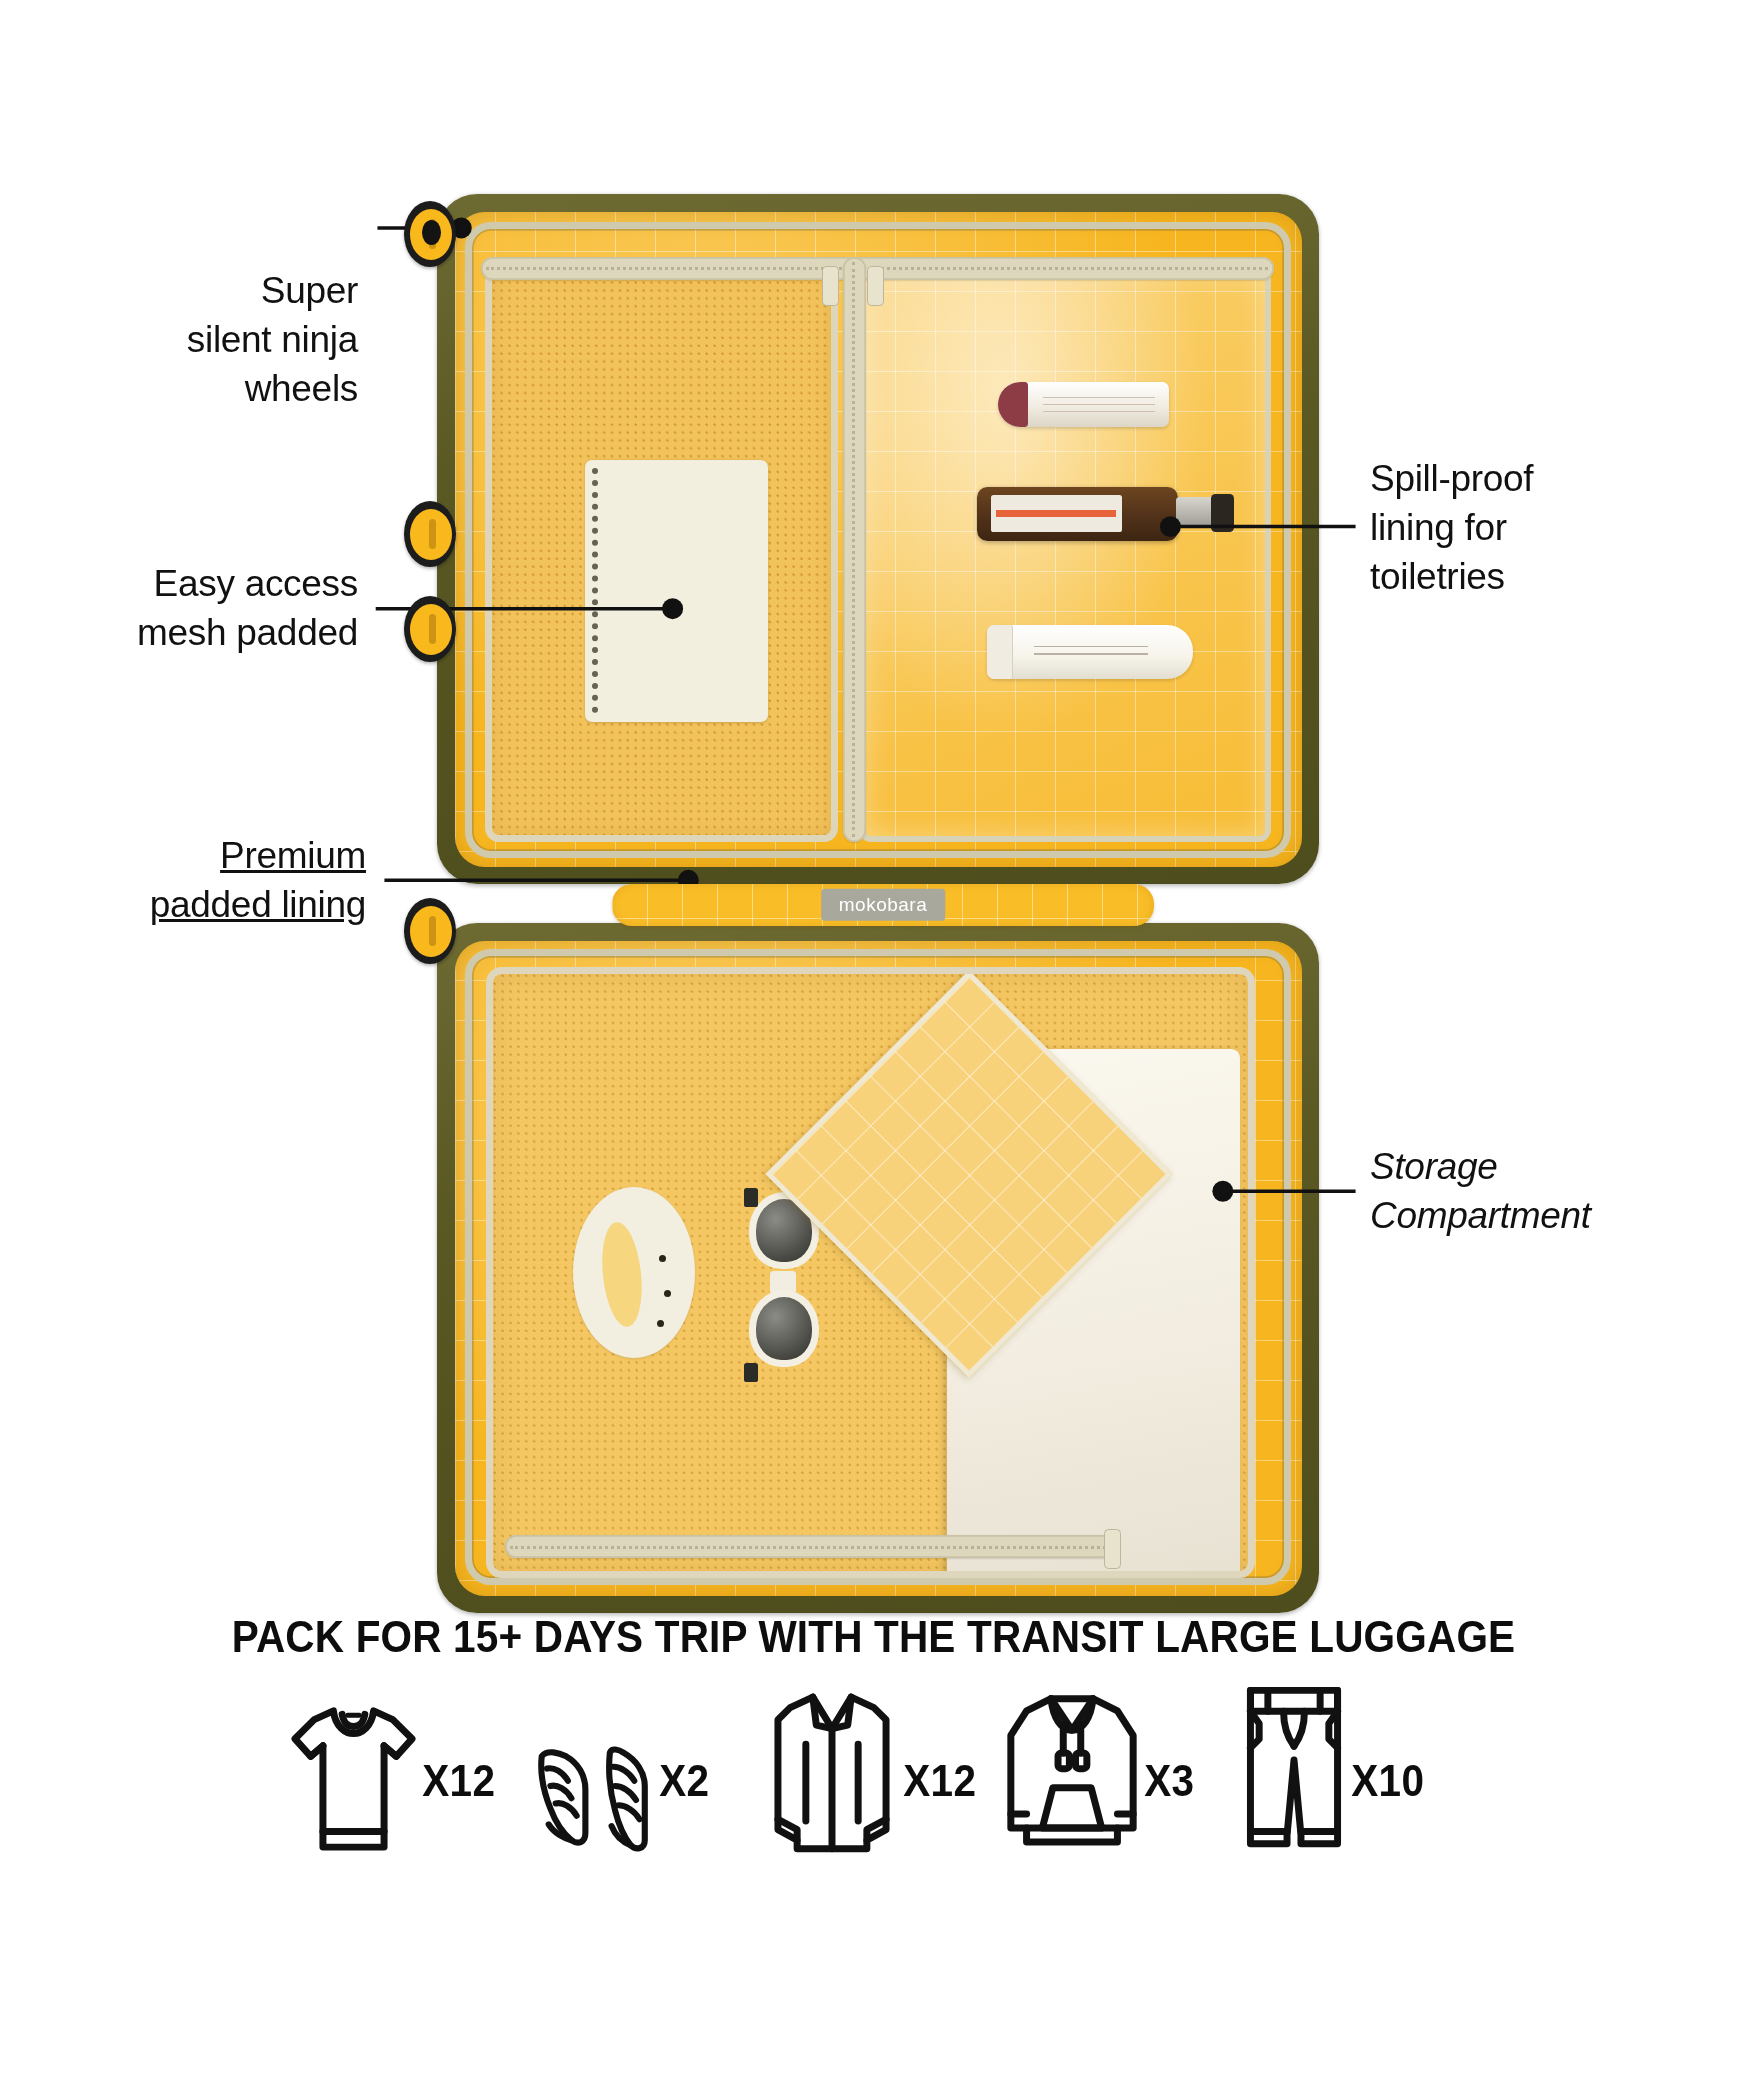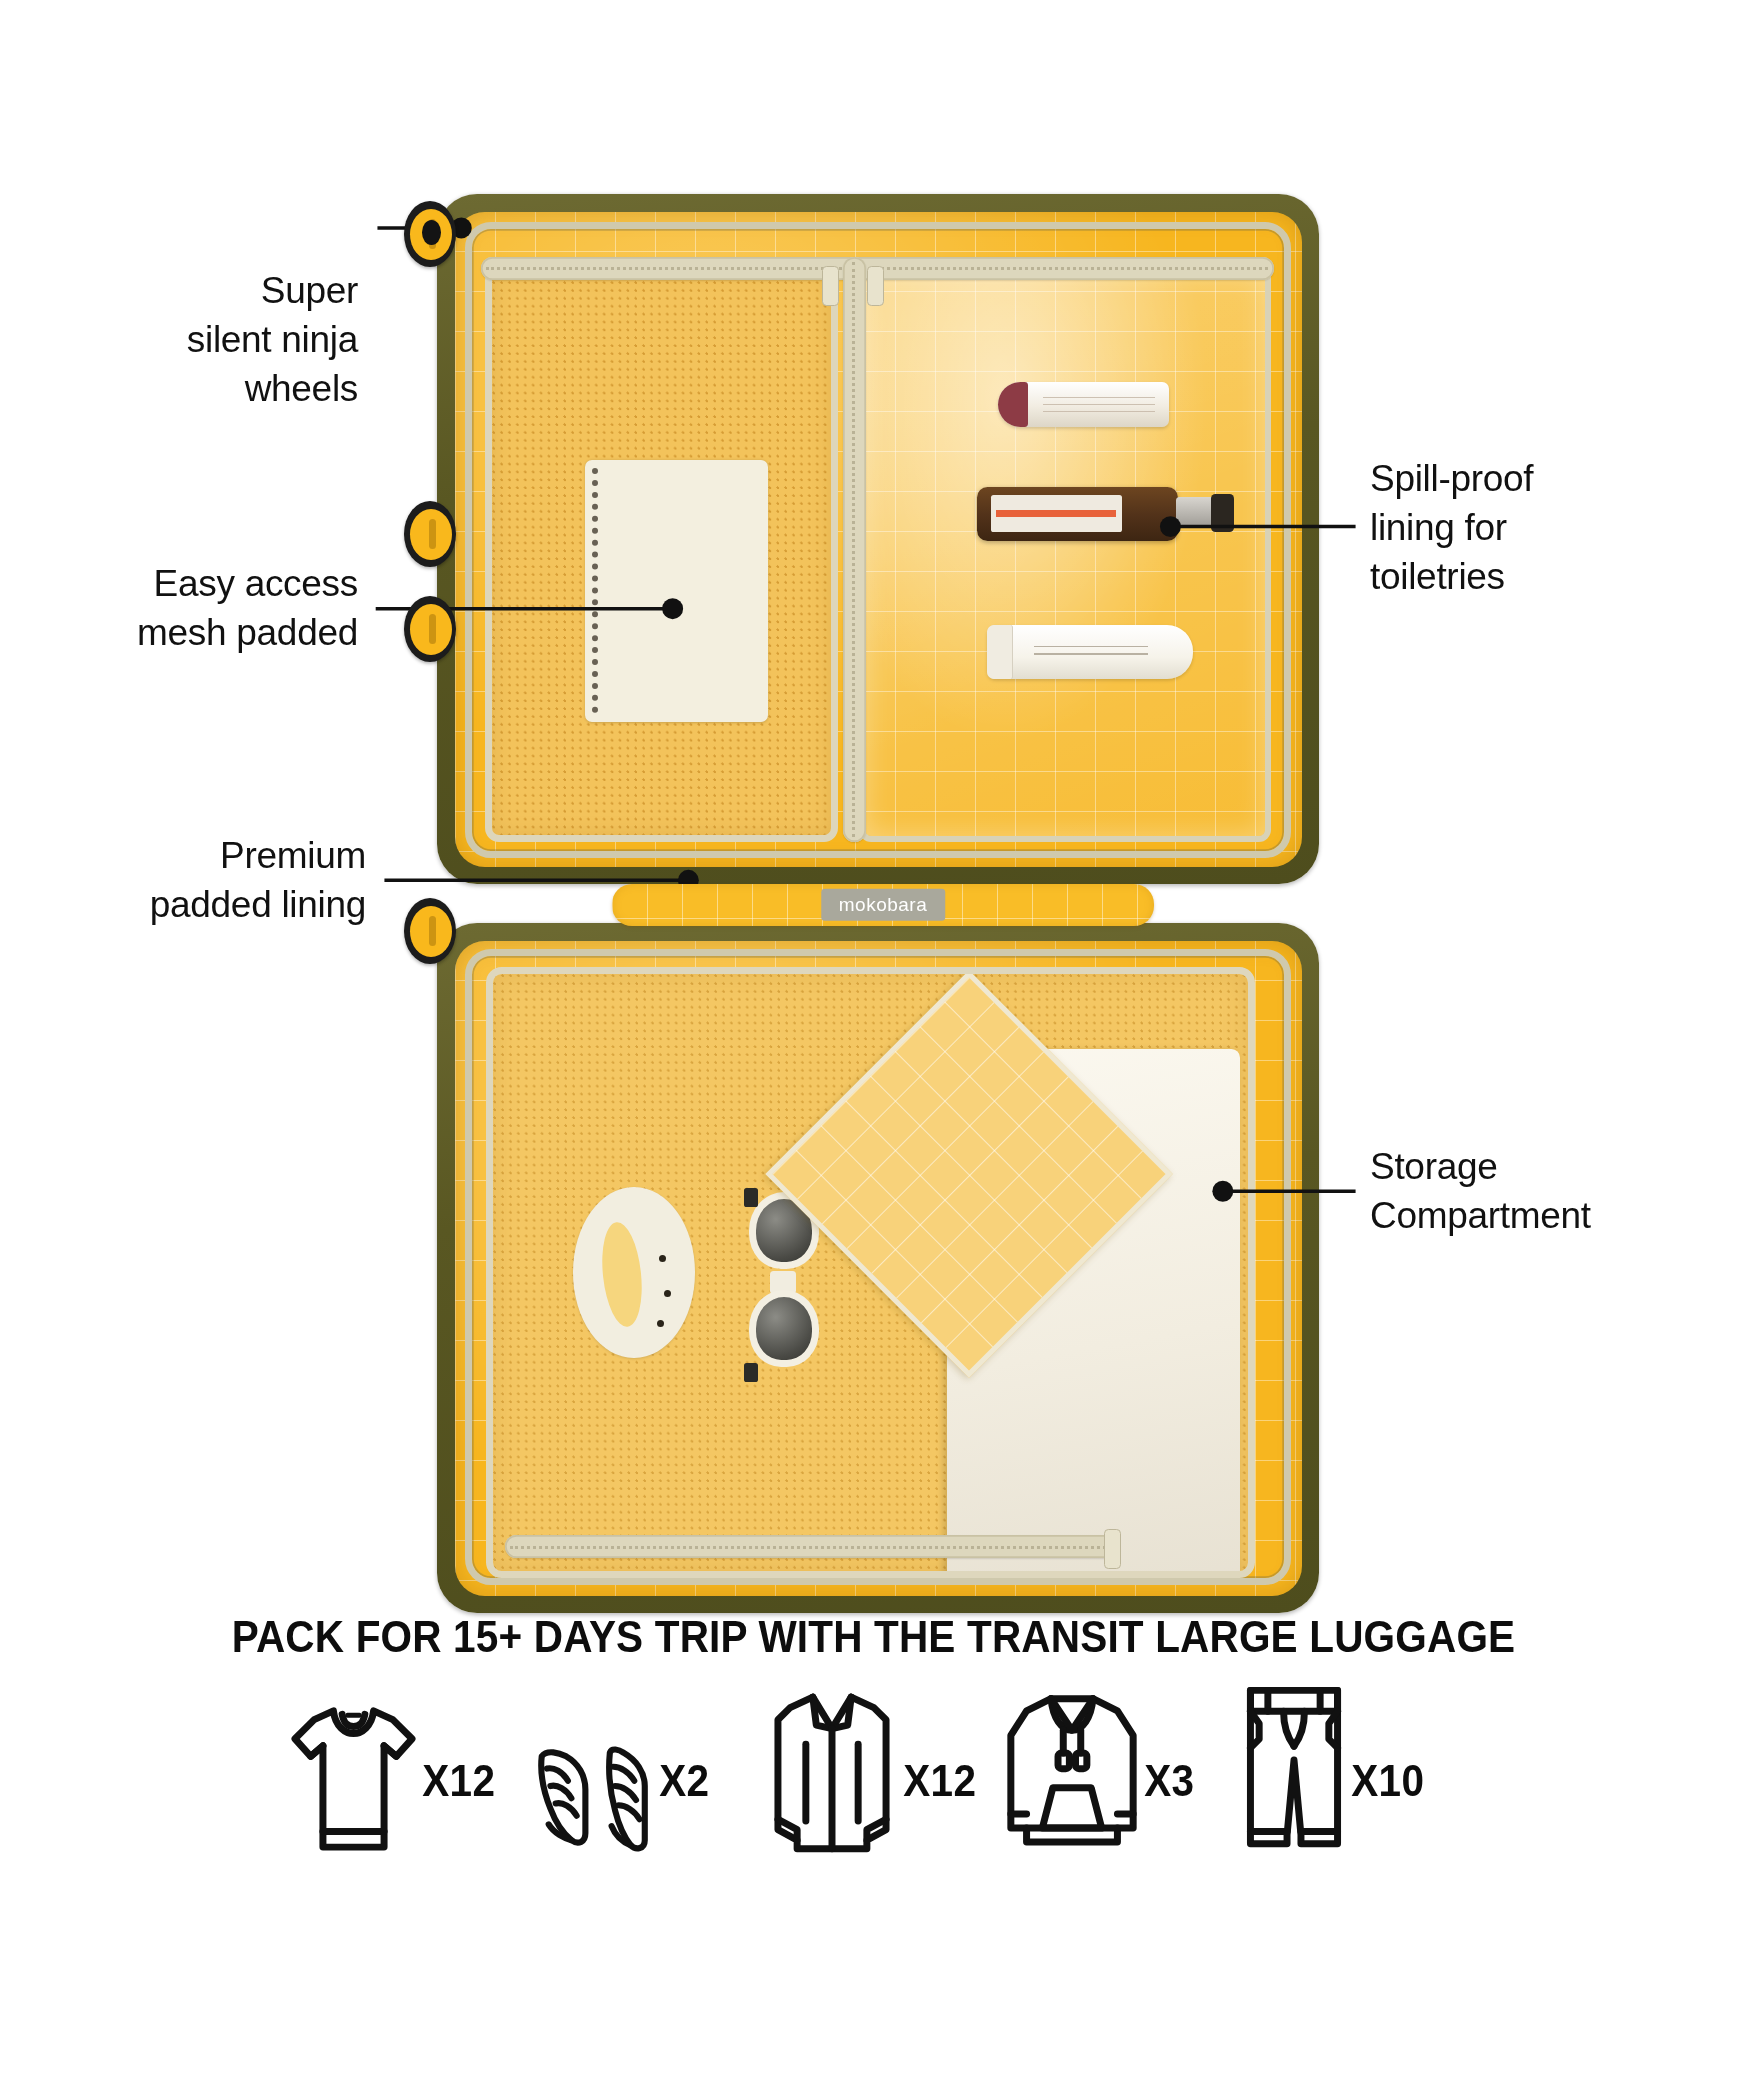--- a/index.html
+++ b/index.html
@@ -523,28 +523,28 @@
     <circle cx="1400" cy="1364" r="12" fill="#111"></circle>
   </svg>
 
   <div class="anno-label right-align" style="left:96px; top:266px; width:262px;">Super
 silent ninja
 wheels</div>
 
   <div class="anno-label right-align" style="left:52px; top:559px; width:306px;">Easy access
 mesh padded</div>
 
-  <div class="anno-label right-align" style="left:52px; top:831px; width:314px;">Premium
+  <div class="anno-label right-align" style="left:52px; top:831px; width:314px;text-decoration:underline;">Premium
 padded lining</div>
 
   <div class="anno-label left-align" style="left:1370px; top:454px; width:314px;">Spill-proof
 lining for
 toiletries</div>
 
-  <div class="anno-label left-align" style="left:1370px; top:1142px; width:349px;">Storage
+  <div class="anno-label left-align" style="left:1370px; top:1142px; width:349px;font-style:italic;">Storage
 Compartment</div>
 
   <div id="headline">PACK FOR 15+ DAYS TRIP WITH THE TRANSIT LARGE LUGGAGE</div>
 
   <div id="icon-row">
 
     <div class="icon-item">
       <div class="icon-art">
         <svg width="131" height="154" viewBox="0 0 150 176" fill="none" stroke="#111" stroke-width="8" stroke-linejoin="round" stroke-linecap="round">
           <path d="M52 10 L30 20 L8 42 L26 62 L40 50 L40 166 L110 166 L110 50 L124 62 L142 42 L120 20 L98 10

